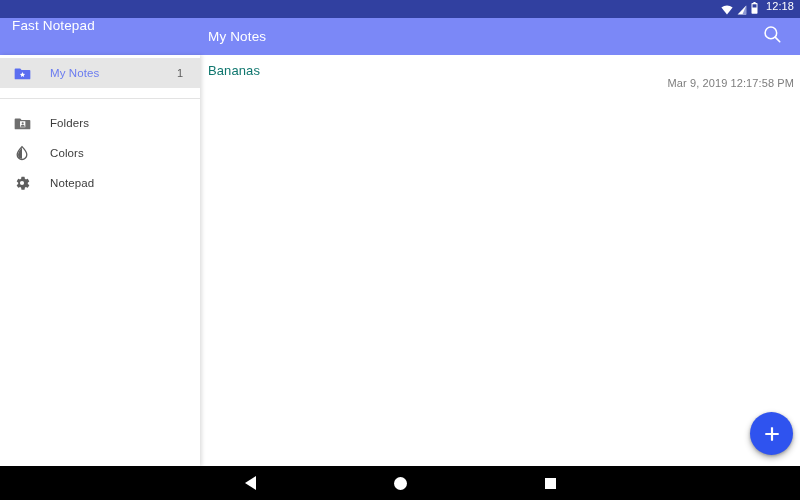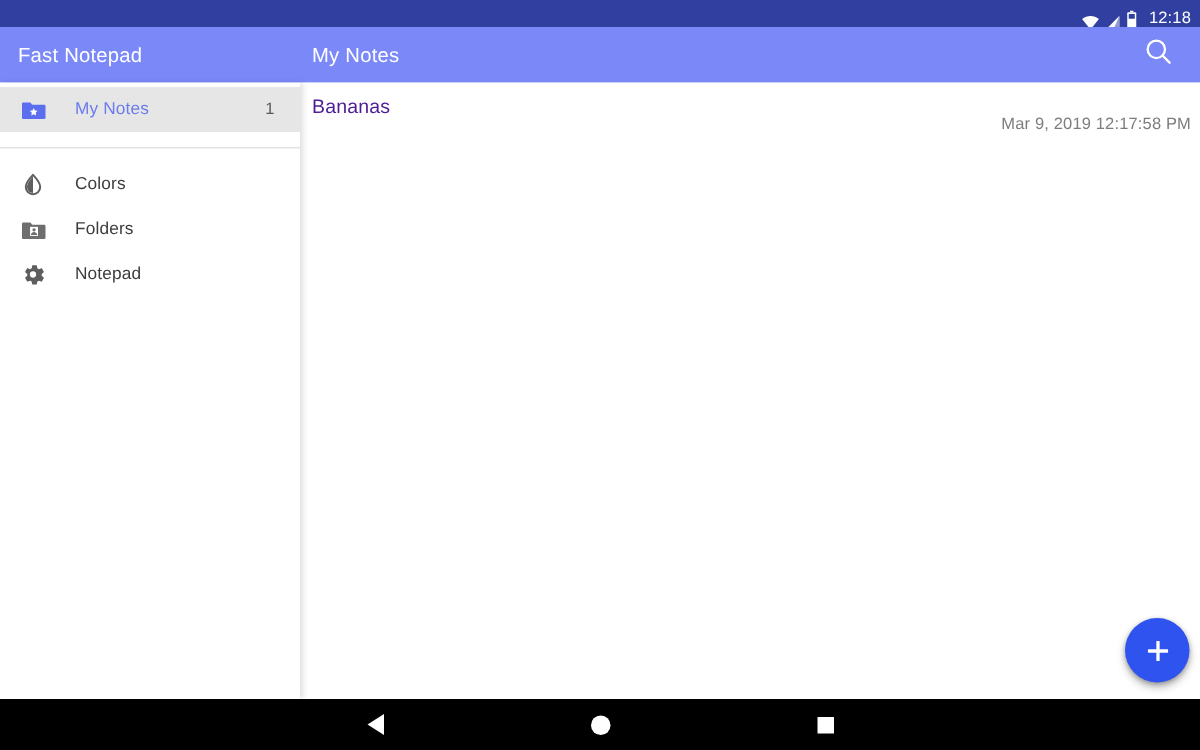--- a/index.html
+++ b/index.html
@@ -7,38 +7,38 @@
     width:800px;height:500px;overflow:hidden;
     font-family:"Liberation Sans", sans-serif;
     background:#ffffff;
     -webkit-font-smoothing:antialiased;
   }
   #screen{position:relative;width:800px;height:500px;overflow:hidden;background:#fff;}
 
   
   .statusbar{
     position:absolute;left:0;top:0;width:800px;height:18px;
-    background:#3140a0;display:flex;align-items:flex-end;justify-content:flex-end;
+    background:#3140a0;display:flex;align-items:flex-start;justify-content:flex-end;
     padding-right:6px;box-sizing:border-box;
   }
   .sb-icons{display:flex;align-items:center;gap:4px;}
   .sb-clock{color:#ffffff;font-size:11px;line-height:11px;letter-spacing:.1px;margin-left:4px;}
   .wifi-ico{width:12px;height:10px;display:block;}
   .sig-ico{width:10px;height:10px;display:block;}
   .bat-ico{width:7px;height:12px;display:block;}
 
   
   .appbar{
     position:absolute;left:0;top:18px;width:800px;height:37px;
     background:#7b88f7;
   }
   .drawer-head{
     position:absolute;left:0;top:18px;width:200px;height:37px;
     background:#7b88f7;
-    display:flex;align-items:center;
+    display:flex;align-items:flex-start;
   }
   .drawer-title{
     color:#ffffff;font-size:13.5px;margin-left:12px;letter-spacing:.15px;
   }
   .appbar-main{
     position:absolute;left:200px;top:18px;width:600px;height:37px;
     background:#7b88f7;display:flex;align-items:center;
   }
   .appbar-title{color:#ffffff;font-size:13.5px;margin-left:8px;letter-spacing:.15px;}
   .search-btn{
@@ -78,21 +78,21 @@
   
   .content{
     position:absolute;left:200px;top:55px;width:600px;height:411px;
     background:#ffffff;overflow:hidden;
   }
   .note-row{
     position:relative;height:46px;padding:8px 0 0 0;box-sizing:border-box;
     cursor:pointer;
   }
   .note-title{
-    font-size:13px;color:#4c1d95;margin-left:8px;letter-spacing:.1px;
+    font-size:13px;color:#0f766e;margin-left:8px;letter-spacing:.1px;
   }
   .note-date{
     position:absolute;right:6px;top:22px;
     font-size:11px;color:#7d7d7d;letter-spacing:.1px;
   }
 
   
   .fab{
     position:absolute;right:7px;bottom:11px;width:43px;height:43px;
     border-radius:50%;background:#2f53ef;
@@ -176,39 +176,39 @@
         </span>
         <span class="nav-label">My Notes</span>
         <span class="nav-count">1</span>
       </div>
 
 
       <div class="nav-divider"></div>
 
       <div class="nav-item">
         <span class="nav-ico">
-          <svg viewBox="0 0 18 18" width="16" height="16">
-            <path d="M9 1.8 C9 1.8 3.6 7.4 3.6 10.9 a5.4 5.4 0 0 0 10.8 0 C14.4 7.4 9 1.8 9 1.8 z" fill="none" stroke="#5e5e5e" stroke-width="1.5"></path>
-            <path d="M9 2.9 C9 2.9 4.5 7.7 4.5 10.9 a4.5 4.5 0 0 0 4.5 4.5 z" fill="#5e5e5e"></path>
-          </svg>
-        </span>
-        <span class="nav-label">Colors</span>
-        <span class="nav-count"></span>
-      </div>
-
-      <div class="nav-item">
-        <span class="nav-ico">
           <svg viewBox="0 0 18 18" width="17" height="17">
             <path d="M1.6 3.6 h5 l1.4 1.6 h8.4 a0.9 0.9 0 0 1 0.9 0.9 v8.2 a0.9 0.9 0 0 1 -0.9 0.9 h-14.8 a0.9 0.9 0 0 1 -0.9 -0.9 v-9.8 a0.9 0.9 0 0 1 0.9 -0.9 z" fill="#6e6e6e"></path>
             <rect x="6.4" y="6.6" width="5.6" height="6.4" fill="#ffffff"></rect>
             <circle cx="9.2" cy="8.7" r="1.15" fill="#6e6e6e"></circle>
             <path d="M6.9 12.4 c0.3 -1.4 1.2 -2.1 2.3 -2.1 c1.1 0 2 0.7 2.3 2.1 z" fill="#6e6e6e"></path>
           </svg>
         </span>
         <span class="nav-label">Folders</span>
+        <span class="nav-count"></span>
+      </div>
+
+      <div class="nav-item">
+        <span class="nav-ico">
+          <svg viewBox="0 0 18 18" width="16" height="16">
+            <path d="M9 1.8 C9 1.8 3.6 7.4 3.6 10.9 a5.4 5.4 0 0 0 10.8 0 C14.4 7.4 9 1.8 9 1.8 z" fill="none" stroke="#5e5e5e" stroke-width="1.5"></path>
+            <path d="M9 2.9 C9 2.9 4.5 7.7 4.5 10.9 a4.5 4.5 0 0 0 4.5 4.5 z" fill="#5e5e5e"></path>
+          </svg>
+        </span>
+        <span class="nav-label">Colors</span>
         <span class="nav-count"></span>
       </div>
 
       <div class="nav-item">
         <span class="nav-ico">
           <svg viewBox="0 0 18 18" width="16" height="16">
             <path d="M15.3 9.9 l1.5 -1.2 a0.35 0.35 0 0 0 0.08 -0.45 l-1.42 -2.46 a0.35 0.35 0 0 0 -0.43 -0.15 l-1.77 0.71 a5.2 5.2 0 0 0 -1.2 -0.7 l-0.27 -1.88 a0.35 0.35 0 0 0 -0.35 -0.3 h-2.84 a0.35 0.35 0 0 0 -0.35 0.3 l-0.27 1.88 a5.2 5.2 0 0 0 -1.2 0.7 l-1.77 -0.71 a0.35 0.35 0 0 0 -0.43 0.15 l-1.42 2.46 a0.35 0.35 0 0 0 0.08 0.45 l1.5 1.2 a5.4 5.4 0 0 0 0 1.39 l-1.5 1.18 a0.35 0.35 0 0 0 -0.08 0.45 l1.42 2.46 a0.35 0.35 0 0 0 0.43 0.15 l1.77 -0.71 a5.2 5.2 0 0 0 1.2 0.7 l0.27 1.88 a0.35 0.35 0 0 0 0.35 0.3 h2.84 a0.35 0.35 0 0 0 0.35 -0.3 l0.27 -1.88 a5.2 5.2 0 0 0 1.2 -0.7 l1.77 0.71 a0.35 0.35 0 0 0 0.43 -0.15 l1.42 -2.46 a0.35 0.35 0 0 0 -0.08 -0.45 l-1.5 -1.18 a5.4 5.4 0 0 0 0 -1.39 z" transform="translate(-0.1 -1.5) scale(1.02)" fill="#5e5e5e"></path>
             <circle cx="9" cy="9" r="2.35" fill="#ffffff"></circle>
           </svg>
         </span>

